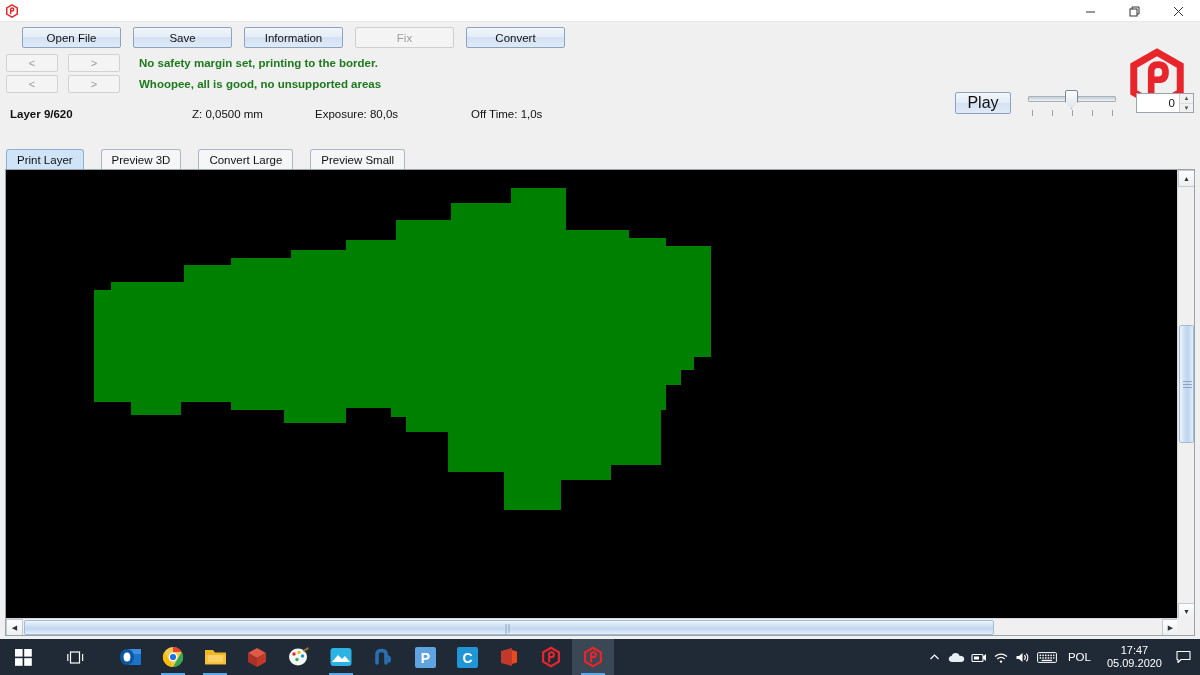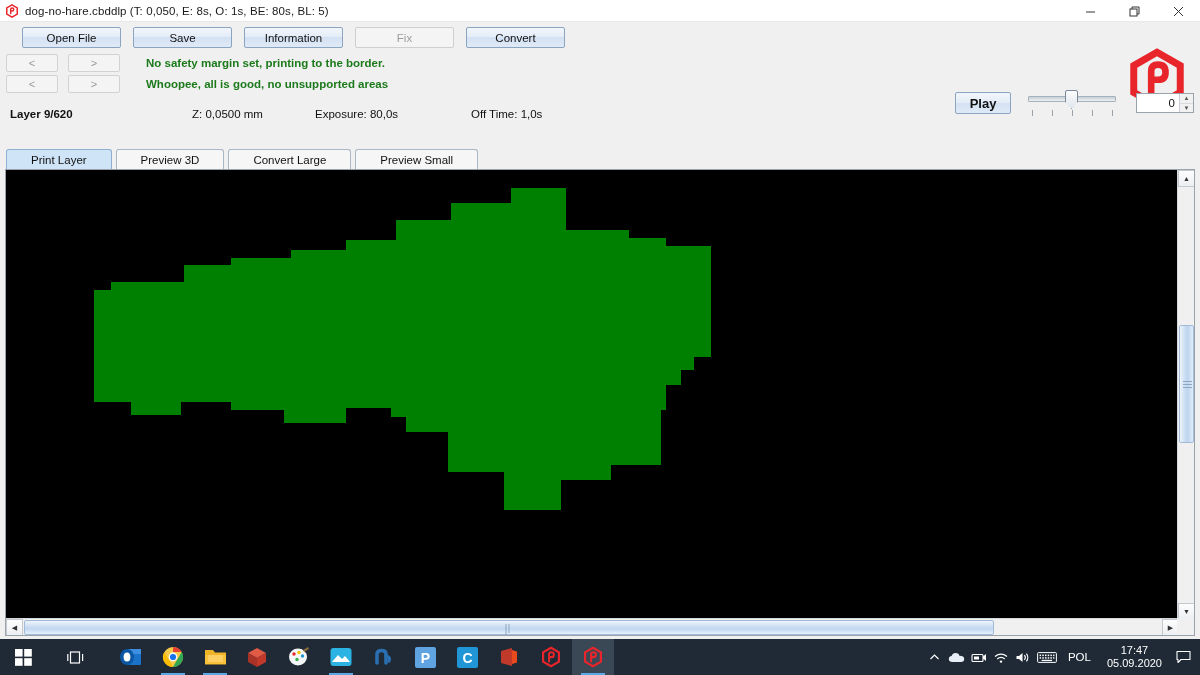--- a/index.html
+++ b/index.html
@@ -74,21 +74,21 @@
     background: #f4f4f4;
     border: 1px solid #d2d2d2;
     border-radius: 2px;
     font-size: 11px; color: #9a9a9a;
     display: flex; align-items: center; justify-content: center;
     cursor: pointer;
     margin-right: 10px;
   }
   .navmsg {
     font-size: 11.5px; font-weight: bold;
-    margin-left: 16px;
+    margin-left: 9px;
     white-space: nowrap;
   }
 
   
   #statusrow {
     margin-top: 9px;
     height: 24px;
     display: flex; align-items: center;
     position: relative;
     padding-left: 10px;
@@ -105,24 +105,23 @@
 
   
   #playrow {
     position: absolute; right: 6px; top: 66px;
     display: flex; align-items: center;
   }
   #play-btn {
     width: 56px; height: 22px;
     background: linear-gradient(to bottom, #f2f6fb 0%, #e3ecf7 48%, #d3e1f3 50%, #e0eaf7 100%);
     border: 1px solid #8ba4c2; border-radius: 2px;
-    font-size: 13px; color: #111;
-    display: flex; align-items: center; justify-content: center;
-    cursor: pointer;
-    font-weight: bold;
+    font-size: 16px; color: #111;
+    display: flex; align-items: center; justify-content: center;
+    cursor: pointer;
   }
   #layer-slider-wrap {
     width: 88px; height: 30px; margin-left: 17px;
     position: relative;
   }
   #layer-slider-track {
     position: absolute; left: 0; top: 8px;
     width: 88px; height: 6px;
     background: linear-gradient(to bottom, #c6cdd4, #eef2f6);
     border: 1px solid #a8b2bc;
@@ -173,28 +172,28 @@
     width: 62px; height: 62px;
   }
 
   
   #tabs {
     position: absolute; left: 6px; top: 126px;
     display: flex; align-items: flex-end;
     height: 22px;
   }
   .tab {
-    height: 21px; padding: 0 24px;
+    height: 21px; padding: 0 10px;
     font-size: 11.5px; color: #111;
     display: flex; align-items: center;
     border: 1px solid #a9b7c6;
     border-bottom: none;
     border-radius: 3px 3px 0 0;
     background: #f6f6f6;
-    margin-right: 4px;
+    margin-right: 17px;
     cursor: pointer;
   }
   .tab.active {
     background: #cfe4f7;
     border-color: #8fb0d0;
   }
 
   
   #canvas-area {
     position: absolute; left: 5px; top: 147px;
@@ -351,21 +350,20 @@
 </head>
 <body>
 
 <div id="titlebar">
   <span id="app-logo-small">
     <svg viewBox="0 0 32 32" width="14" height="14">
       <path d="M16 2 L28 9 L28 23 L16 30 L4 23 L4 9 Z" fill="none" stroke="#e8252a" stroke-width="3.4"></path>
       <path d="M13 22 L13 12 Q13 9 16.5 9 Q20 9 20 12.5 Q20 16 16.5 16 L14.5 16" fill="none" stroke="#e8252a" stroke-width="3.2" stroke-linecap="round"></path>
     </svg>
   </span>
-  <span id="titlebar-text">dog-no-hare.cbddlp (T: 0,050, E: 8s, O: 1s, BE: 80s, BL: 5)</span>
 
   <div id="window-controls">
     <div class="wc">
       <svg width="11" height="11" viewBox="0 0 11 11">
           <line x1="1" y1="6" x2="10" y2="6" stroke="#333" stroke-width="1"></line>
         </svg>
     </div>
     <div class="wc">
       <svg width="11" height="11" viewBox="0 0 11 11">
         <rect x="1" y="3" width="7" height="7" fill="none" stroke="#333" stroke-width="1"></rect>

